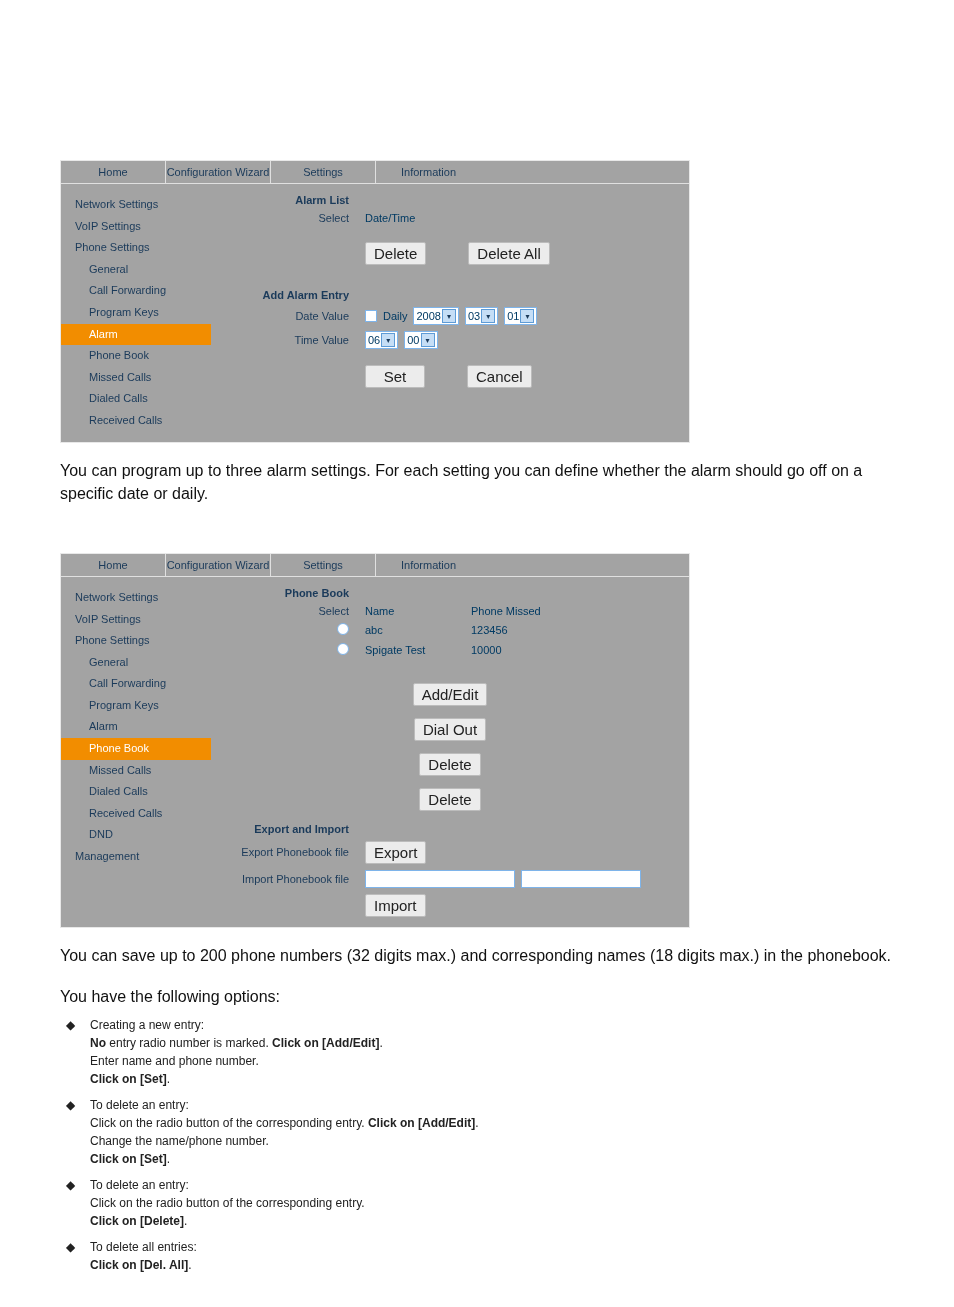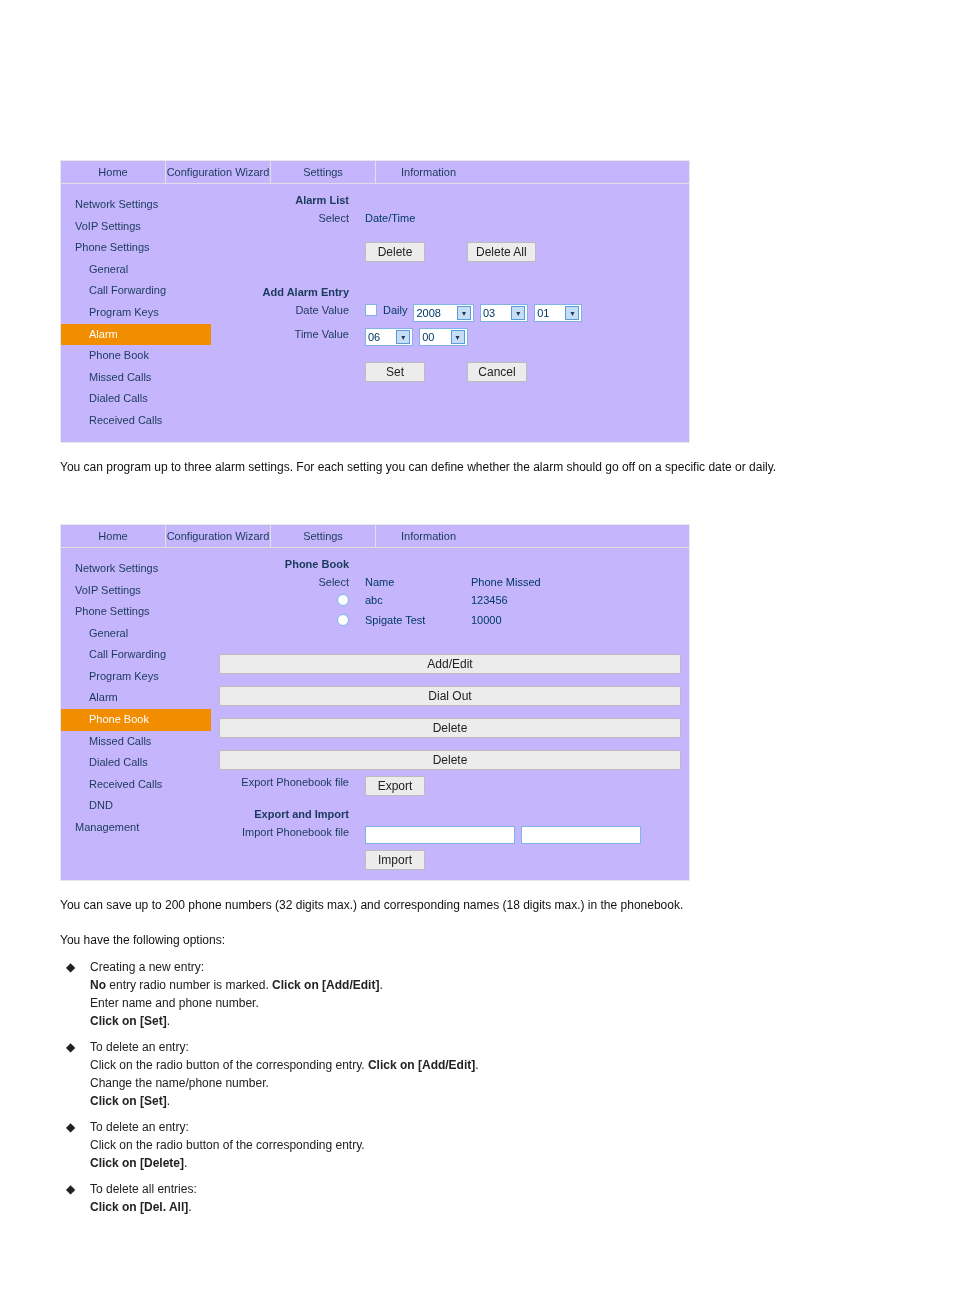--- a/index.html
+++ b/index.html
@@ -7,21 +7,21 @@
     font-family: Arial, Helvetica, sans-serif;
     background: #fff;
     width: 954px;
     margin: 0 auto;
     padding: 160px 60px 60px 60px;
     color: #222;
     font-size: 14px;
   }
   .screenshot {
     border: 1px solid #e8e8e8;
-    background: #c4b5fd;
+    background: #a3a3a3;
     margin-bottom: 16px;
     width: 630px;
     position: relative;
     font-size: 11px;
     color: #003a63;
   }
   .tabs {
     display: flex;
     border-bottom: 1px solid #e0e0e0;
   }
@@ -64,72 +64,73 @@
   }
   .content {
     flex: 1;
     padding: 10px 8px 10px 8px;
     display: flex;
     flex-direction: column;
     gap: 6px;
   }
   .row {
     display: flex;
+    align-items: center;
     gap: 6px;
   }
   .label-col {
     width: 140px;
     text-align: right;
     padding-right: 10px;
     color: #1a3a5a;
   }
   .header-label {
     font-weight: bold;
     color: #1a3a5a;
   }
   .btn {
     background: #ececec;
     border: 1px solid #bcbcbc;
     border-radius: 2px;
     padding: 2px 8px;
-    font-size: 12px;
+    font-size: 15px;
     color: #222;
     cursor: pointer;
     min-width: 60px;
     text-align: center;
     display: inline-block;
   }
   .sel {
     border: 1px solid #7eb4ea;
     background: #fff;
     padding: 1px 2px;
     font-size: 11px;
     height: 18px;
     display: inline-flex;
     align-items: center;
-    gap: 16px;
+    gap: 1px;
   }
   .sel .arrow {
     background:#c5def6;
     border:1px solid #5d9bd6;
     width:14px;height:14px;
     display:inline-flex;align-items:center;justify-content:center;
     font-size:8px;color:#1a3a5a;
   }
   .chk {
     width:12px;height:12px;border:1px solid #7eb4ea;display:inline-block;background:#fff;
   }
   .radio {
     width:12px;height:12px;border:1px solid #7eb4ea;border-radius:50%;display:inline-block;background:#fff;
   }
   .txt-input {
     border:1px solid #7eb4ea;background:#fff;height:18px;width:150px;display:inline-block;
   }
   .doc-para {
-    font-size: 12px;
+    font-size: 16px;
     line-height: 1.45;
     margin: 8px 0 18px 0;
     color: #111;
   }
   .options-list {
     list-style: none;
     padding-left: 0;
     font-size: 12px;
     line-height: 1.5;
   }
@@ -278,26 +279,26 @@
       <div class="row" style="margin-top:14px;flex-direction:column;">
         <div class="label-col"></div>
         <span class="btn">Add/Edit</span>
         <span style="width:18px"></span>
         <span class="btn">Dial Out</span>
         <span style="width:18px"></span>
         <span class="btn">Delete</span>
         <span style="width:18px"></span>
         <span class="btn">Delete</span>
       </div>
+      <div class="row" style="margin-top:6px;">
+        <div class="label-col header-label">Export and Import</div>
+      </div>
       <div class="row">
         <div class="label-col">Export Phonebook file</div>
         <span class="btn">Export</span>
-      </div>
-      <div class="row" style="margin-top:6px;">
-        <div class="label-col header-label">Export and Import</div>
       </div>
       <div class="row">
         <div class="label-col">Import Phonebook file</div>
         <span class="txt-input"></span>
         <span class="txt-input" style="width:120px"></span>
       </div>
       <div class="row">
         <div class="label-col"></div>
         <span class="btn">Import</span>
       </div>

